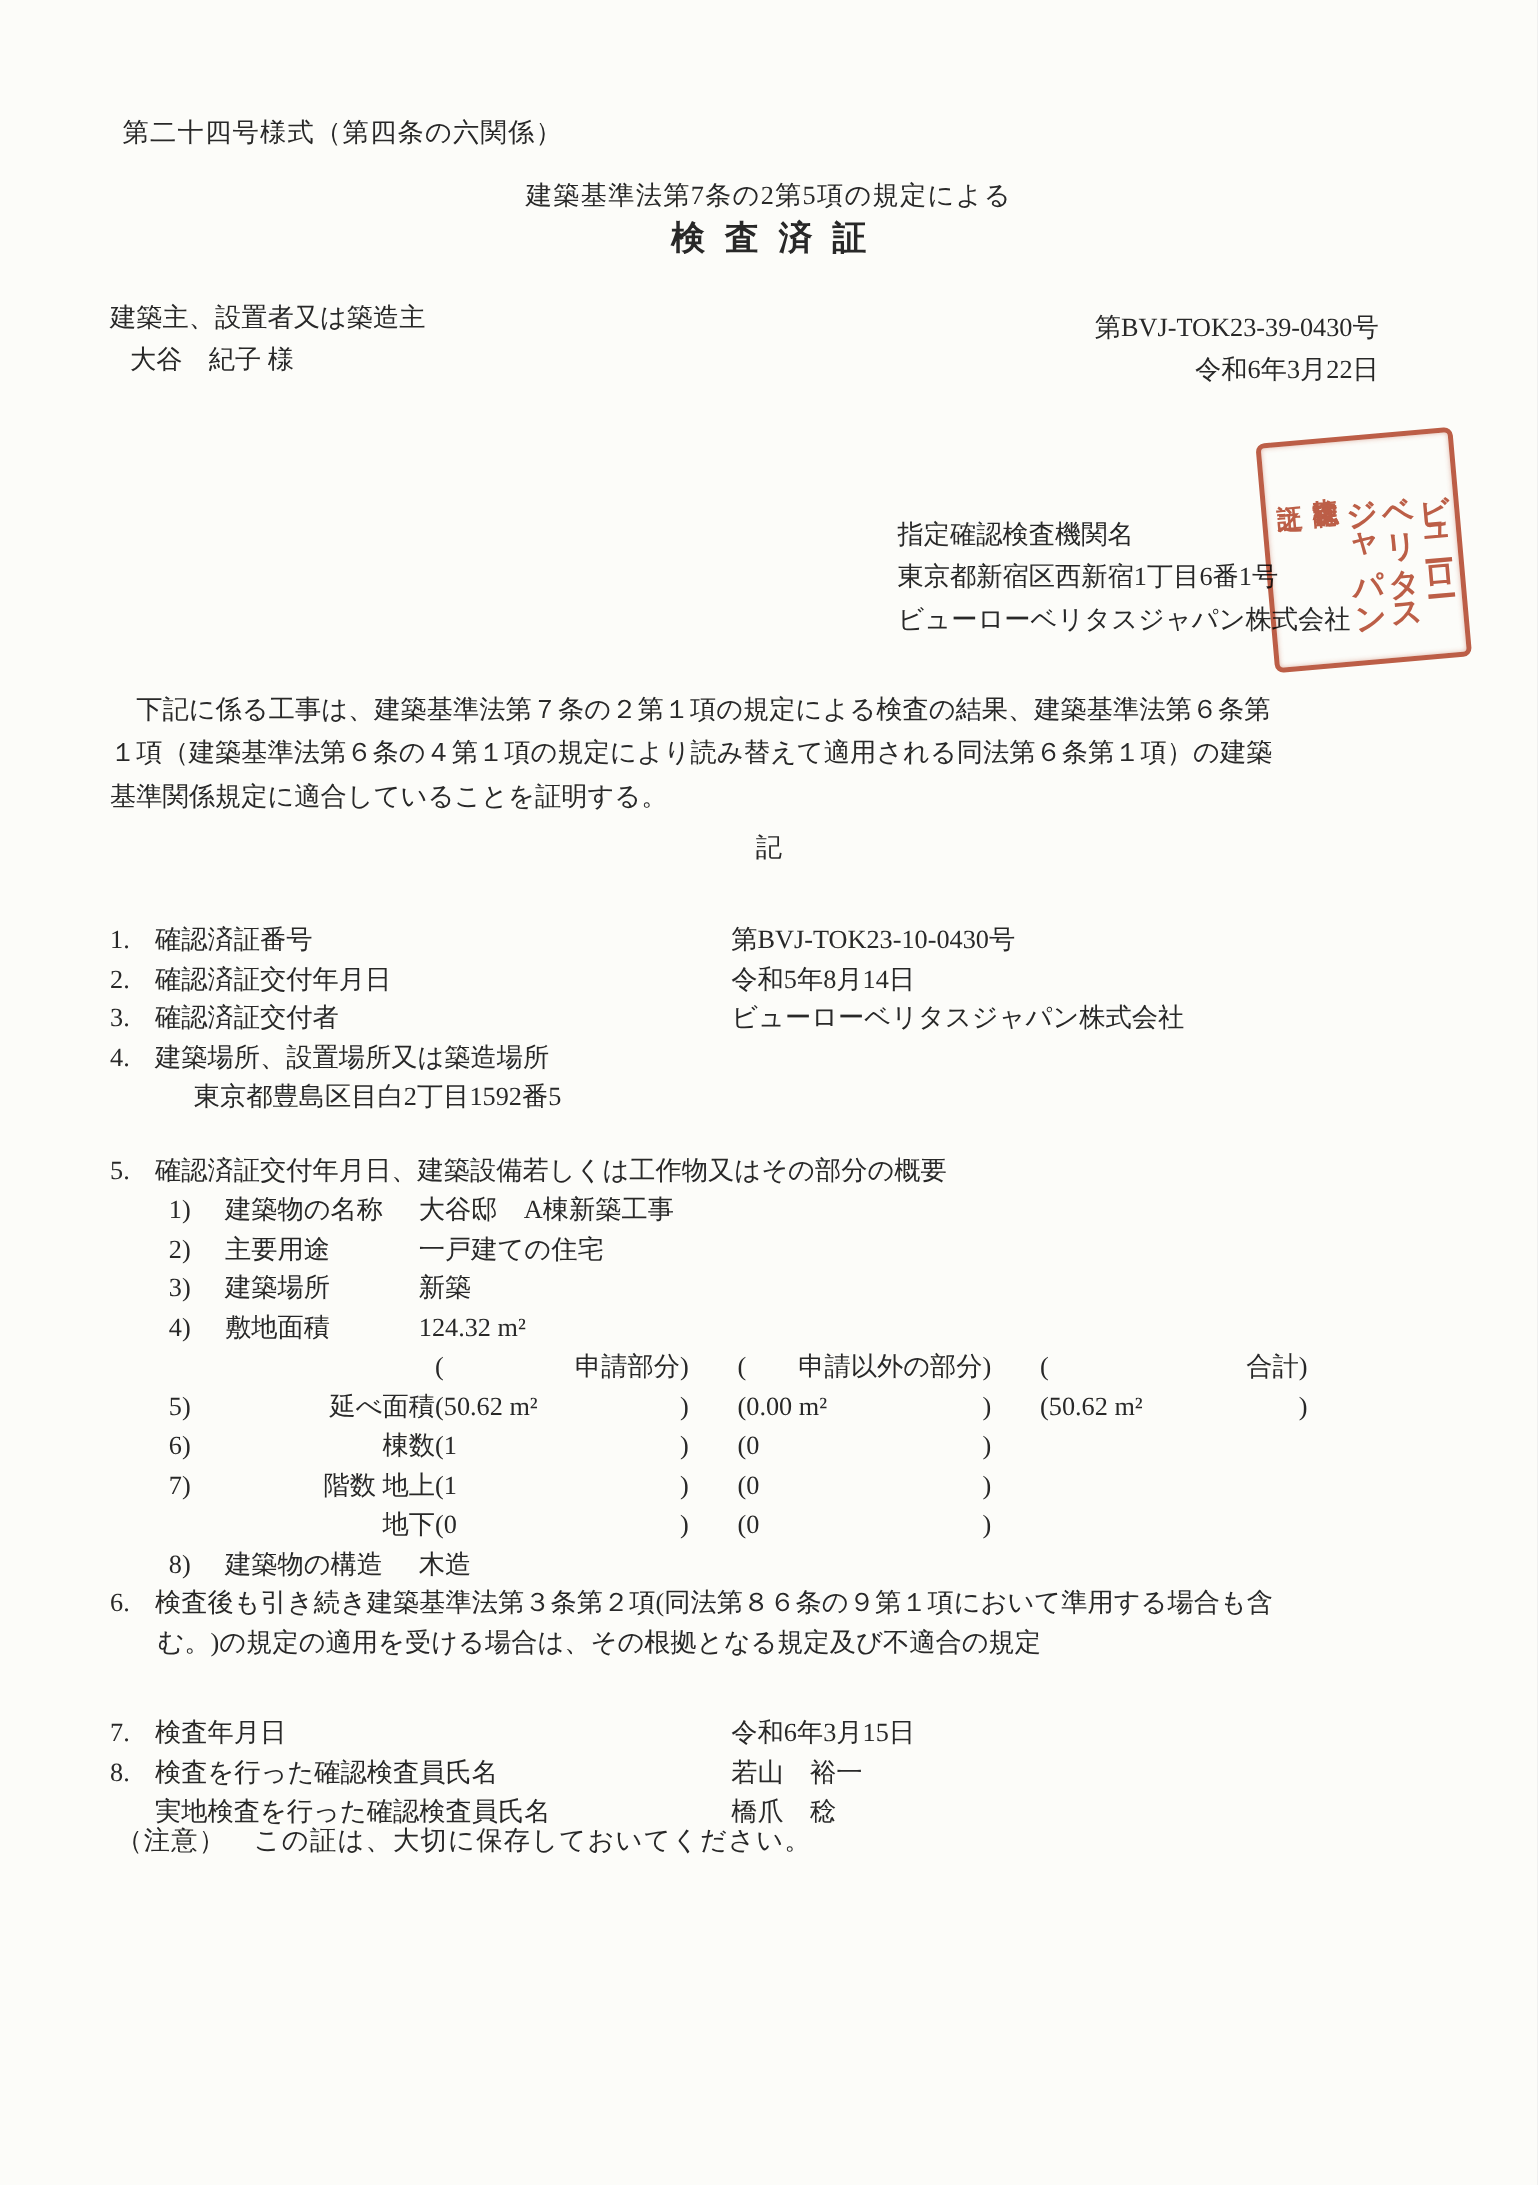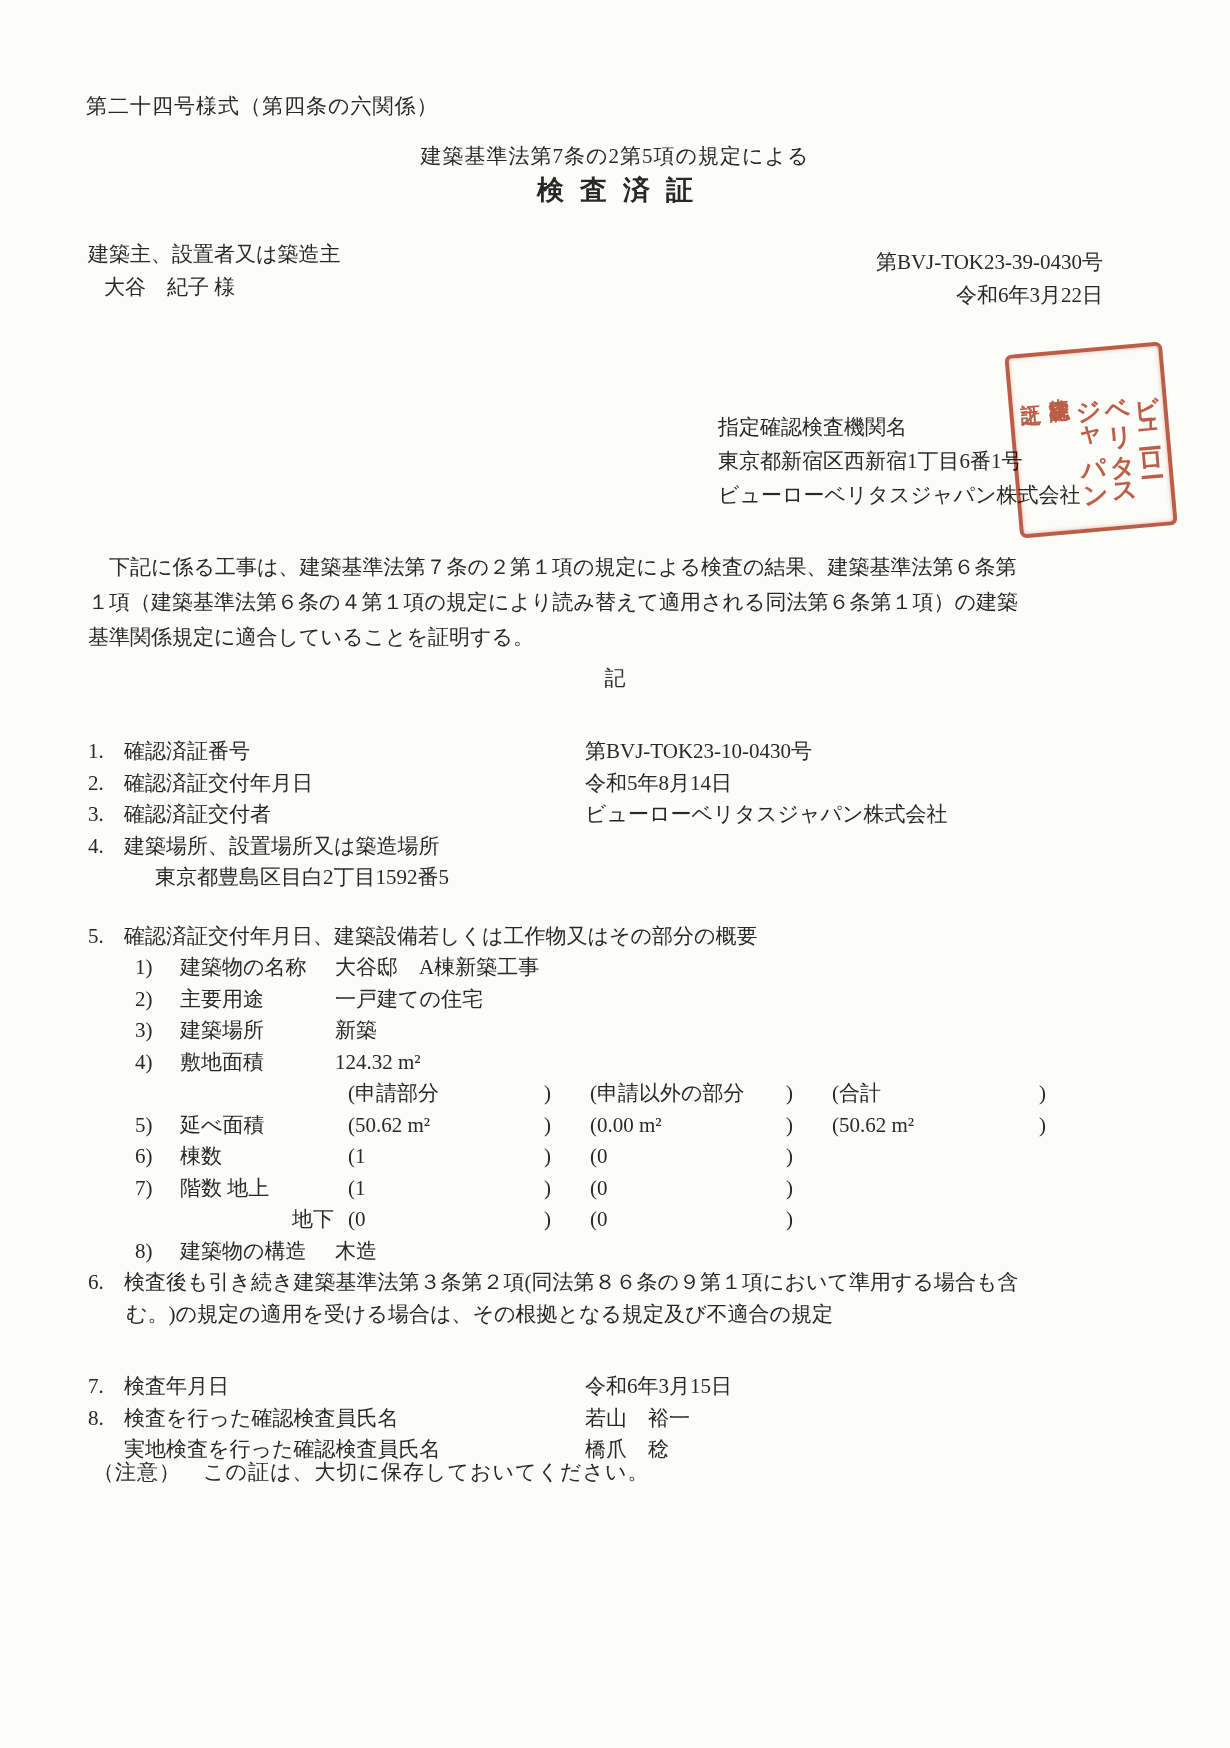--- a/index.html
+++ b/index.html
@@ -7,21 +7,21 @@
     position:relative;
     width:1230px;height:1748px;
     margin:0 auto;
     background:#fcfcf9;
     font-family:"Liberation Serif","DejaVu Serif",serif;
     color:#282828;
     font-size:21px;
     overflow:hidden;
   }
   .abs{position:absolute;white-space:nowrap;}
-  .form-number{left:86px;top:92px;letter-spacing:1px;}
+  .form-number{left:98px;top:92px;letter-spacing:1px;}
   .subtitle{left:0;top:142px;width:100%;text-align:center;letter-spacing:1px;}
   .doc-title{left:0;top:172px;width:100%;text-align:center;font-size:27px;font-weight:600;letter-spacing:16px;text-indent:16px;}
   .addressee{left:88px;top:238px;line-height:33px;}
   .addressee .name{padding-left:16px;}
   .certblock{right:127px;top:246px;text-align:right;line-height:33px;}
   .agency{left:718px;top:410px;line-height:34px;}
   .paragraph{left:88px;top:550px;width:1056px;line-height:35px;white-space:nowrap;}
   .ki{left:0;top:664px;width:1230px;text-align:center;}
   .items{left:88px;top:736px;width:1080px;line-height:31.5px;}
   .irow{white-space:nowrap;display:flex;}
@@ -31,27 +31,27 @@
   .addr2{padding-left:67px;}
   .gap-before{margin-top:27px;}
   .big-gap{margin-top:41px;}
   
   .srow{padding-left:47px;white-space:nowrap;display:flex;}
   .sno{display:inline-block;width:45px;flex:none;}
   .slabel{display:inline-block;width:155px;flex:none;}
   
   .trow{padding-left:47px;white-space:nowrap;display:flex;}
   .tnum{display:inline-block;width:45px;flex:none;}
-  .tlabel{display:inline-block;width:168px;flex:none;}
+  .tlabel{display:inline-block;width:168px;flex:none;text-align:right;}
   .tlabel.indent{text-indent:112px;}
   .tcell{display:inline-flex;justify-content:space-between;width:203px;margin-right:39px;flex:none;}
   .tcell.c3{width:214px;margin-right:0;}
   .tcell .tv{flex:1;text-align:left;padding-right:8px;}
   .tcell .tv.nounit{padding-right:52px;}
-  .tcell.center .tv{text-align:left;padding-right:0;}
+  .tcell.center .tv{text-align:right;padding-right:0;}
   .note{left:93px;top:1458px;letter-spacing:1px;}
   
   .stamp{
     position:absolute;left:1012px;top:348px;width:150px;height:176px;
     border:4px solid #b5492e;border-radius:7px;
     transform:rotate(-5deg);
     display:flex;align-items:center;justify-content:center;
     mix-blend-mode:multiply;opacity:0.88;
     box-shadow:inset 0 0 4px rgba(181,73,46,.45);
   }

